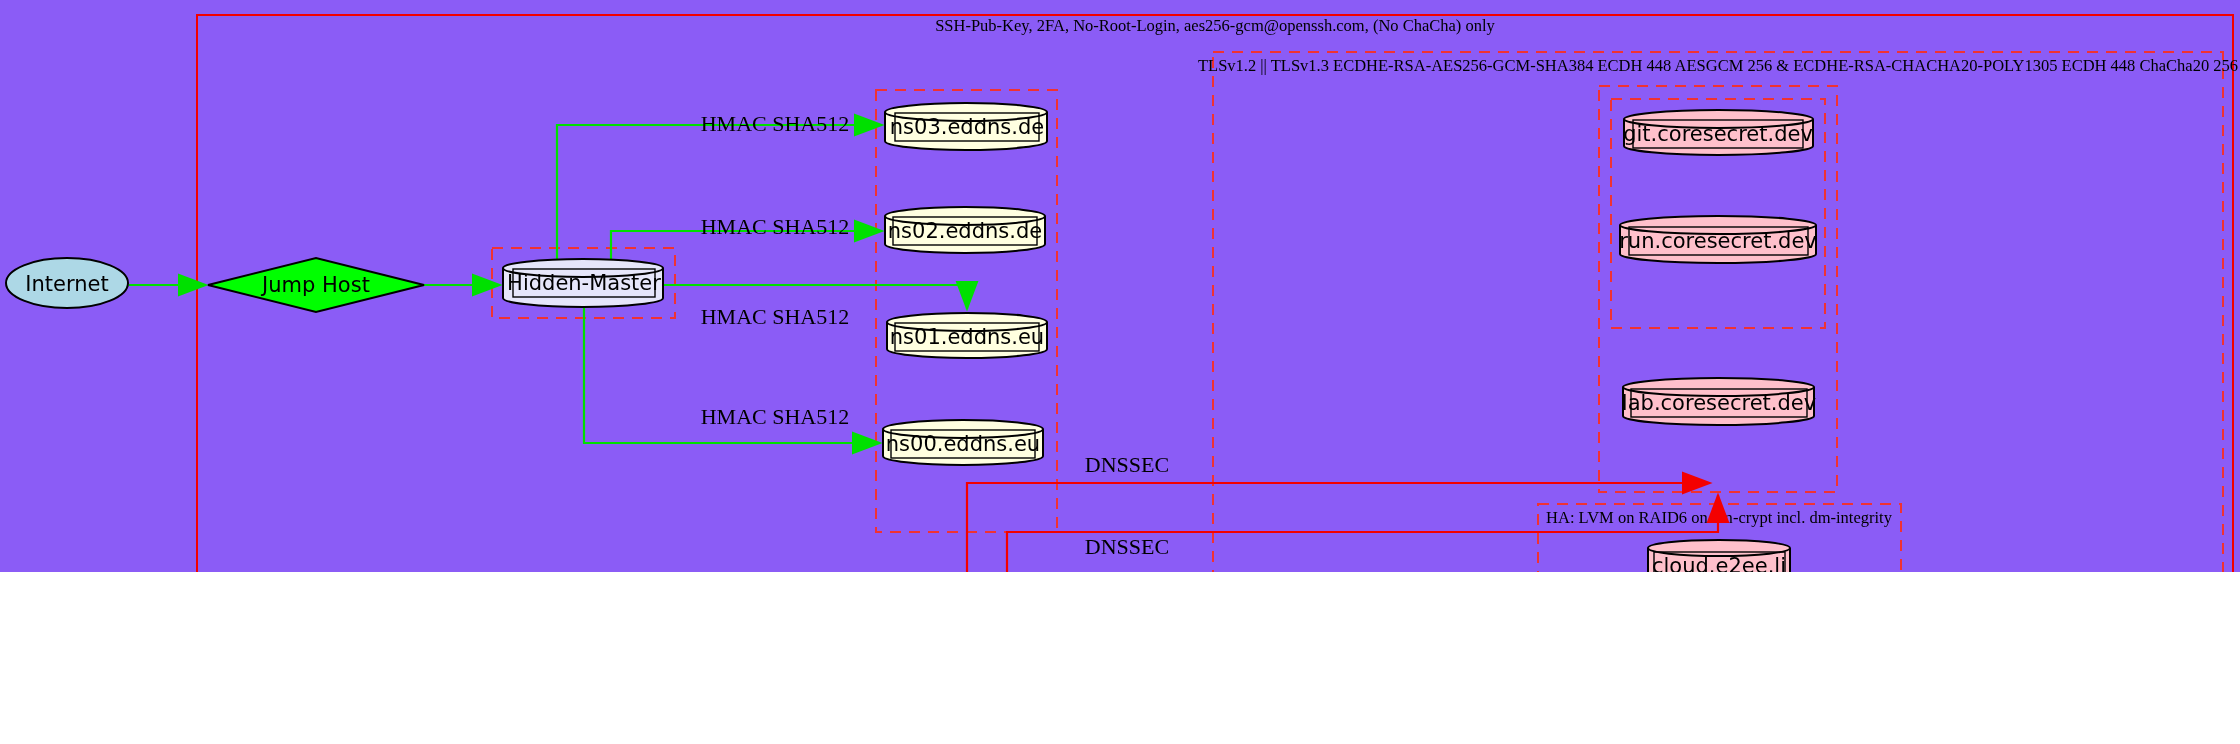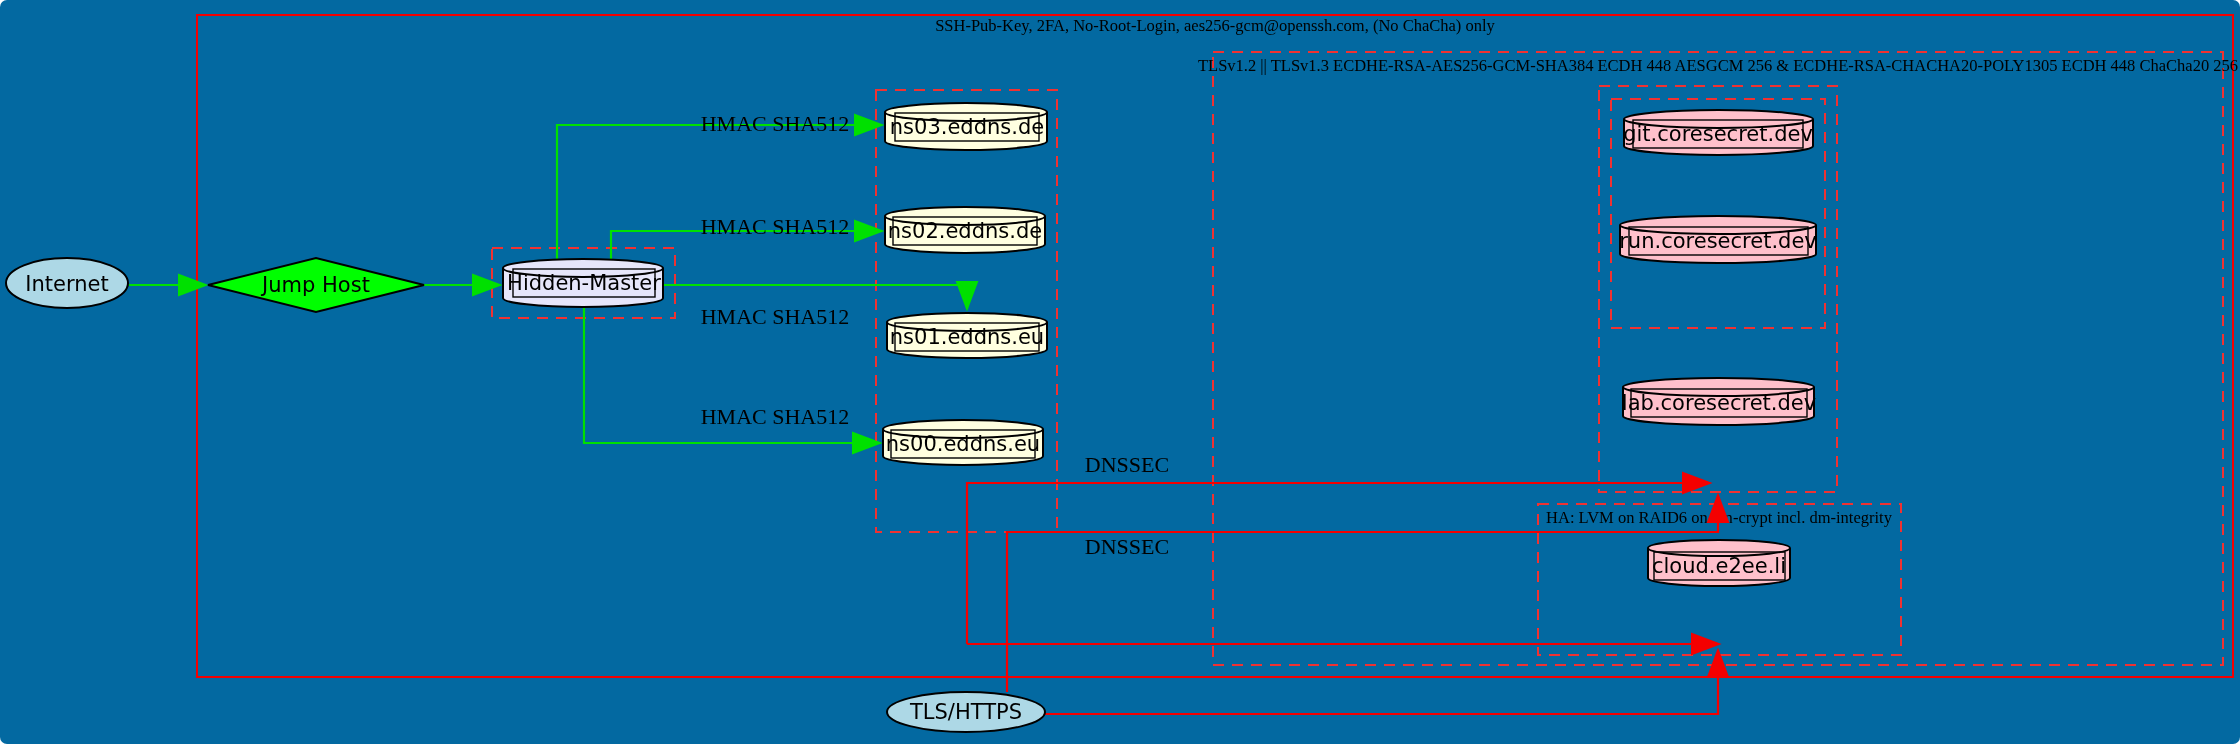--- a/index.html
+++ b/index.html
@@ -1,16 +1,16 @@
 <!DOCTYPE html>
 <html><head>
 <meta charset="utf-8">
 <style>
   html,body{margin:0;padding:0;background:#ffffff;}
-  .stage{position:relative;width:2240px;height:744px;background:#0369a1;border-radius:7px;}
+  .stage{position:relative;width:2240px;height:572px;background:#8b5cf6;}
   svg{display:block;}
   text{font-family:"DejaVu Sans", sans-serif;fill:#000;}
   .nlabel{font-size:21px;}
   .elabel{font-family:"Liberation Serif", "DejaVu Serif", serif;font-size:22px;}
   .clabel{font-family:"Liberation Serif", "DejaVu Serif", serif;font-size:16.5px;}
   .mid{text-anchor:middle;}
   .cyl-body,.cyl-lid{stroke:#000;stroke-width:2px;}
   .fill-lav{fill:#e6e6fa;}
   .fill-yel{fill:#ffffe0;}
   .fill-pink{fill:#ffc0cb;}

